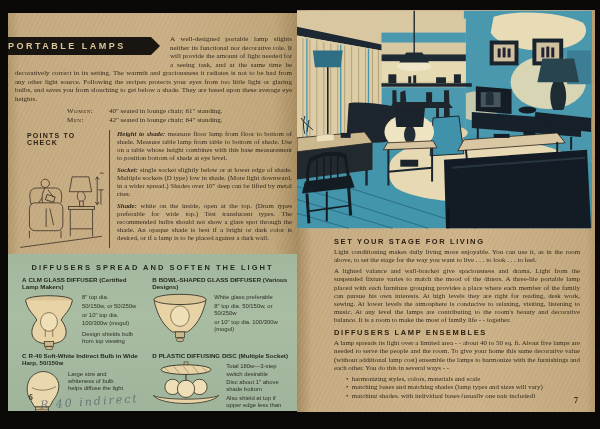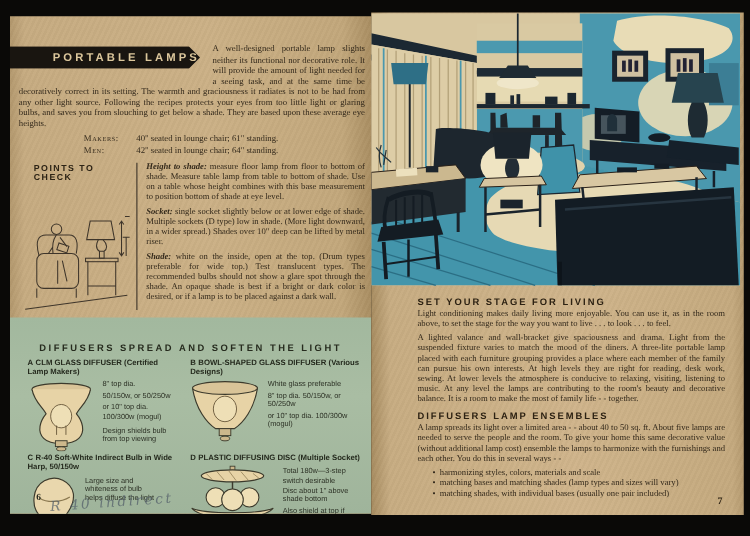--- a/index.html
+++ b/index.html
@@ -19,38 +19,38 @@
   }
   .paper-tex{position:absolute;inset:0;pointer-events:none;
     background:repeating-linear-gradient(115deg,rgba(255,255,255,.02) 0 2px,rgba(0,0,0,.02) 2px 4px);}
 
   
   .lp-body{position:absolute;left:7px;right:5px;top:22px;}
   .banner{
     float:left;width:152px;height:18px;margin:2px 10px 14px -7px;
     background:#191510;color:#dcc79c;
     font-family:"Liberation Sans",sans-serif;font-weight:bold;
-    font-size:9px;letter-spacing:2.5px;text-align:right;line-height:19px;
+    font-size:9px;letter-spacing:2.5px;text-align:left;line-height:19px;
     clip-path:polygon(0 0,calc(100% - 9px) 0,100% 50%,calc(100% - 9px) 100%,0 100%);
   }
   .intro{font-size:7px;line-height:1.22;color:#33291b;text-align:justify;margin:0;}
   .eye-heights{clear:both;margin:4px 0 0 52px;font-size:7px;color:#33291b;line-height:1.3;}
   .eye-heights .lbl{font-variant:small-caps;letter-spacing:.5px;display:inline-block;width:42px;}
   .cols{display:flex;margin-top:5px;height:118px;overflow:hidden;}
   .col-a{width:94px;flex:none;}
   .points-h{font-family:"Liberation Sans",sans-serif;font-weight:bold;font-size:7px;
     letter-spacing:1.2px;color:#2c2315;margin:2px 0 3px 12px;}
   .col-b{flex:1;border-left:1.5px solid #4c4133;padding-left:7px;}
   .col-b p{font-size:6.9px;line-height:1.16;color:#33291b;text-align:justify;margin:0 0 4px 0;}
   .lead{font-weight:bold;font-style:italic;}
 
   .diff-panel{
     position:absolute;left:0;right:0;bottom:0;height:157px;
     background:linear-gradient(180deg,#a2b89e 0%,#a9bda3 40%,#9fb49b 100%);
-    padding-top:20px;box-sizing:border-box;
+    padding-top:9px;box-sizing:border-box;
   }
   .diff-h{font-family:"Liberation Sans",sans-serif;font-weight:bold;font-size:7.5px;
     letter-spacing:2px;color:#262b1e;text-align:center;margin:0 0 3px 0;}
   .diff-grid{display:flex;flex-wrap:wrap;padding:0 6px;}
   .diff-cell{box-sizing:border-box;padding:1px 2px;}
   .c-a{width:47%;} .c-b{width:53%;} .c-c{width:47%;} .c-d{width:53%;}
   .diff-head{font-family:"Liberation Sans",sans-serif;font-weight:bold;font-size:6.2px;
     color:#252a1e;line-height:1.15;margin-left:6px;}
   .diff-letter{font-weight:bold;margin-right:2px;}
   .diff-sub{font-weight:bold;}
@@ -82,21 +82,21 @@
 
 <div class="page page-left">
   <div class="paper-tex"></div>
 
   <div class="lp-body">
     <div class="banner">PORTABLE LAMPS</div>
     <p class="intro">A well-designed portable lamp slights neither its functional nor decorative role. It will provide the amount of light needed for a seeing task, and at the same time be decoratively correct in its setting. The warmth and graciousness it radiates is not to be had from any other light source. Following the recipes protects your eyes from too little light or glaring bulbs, and saves you from slouching to get below a shade. They are based upon these average eye heights.</p>
 
     <div class="eye-heights">
       <div>
-        <span class="lbl">Makers:</span><span>40" seated in lounge chair; 61" standing.</span>
+        <span class="lbl">Women:</span><span>40" seated in lounge chair; 61" standing.</span>
       </div>
       <div>
         <span class="lbl">Men:</span><span>42" seated in lounge chair; 64" standing.</span>
       </div>
     </div>
 
     <div class="cols">
       <div class="col-a">
         <div class="points-h">POINTS TO CHECK</div>
         

